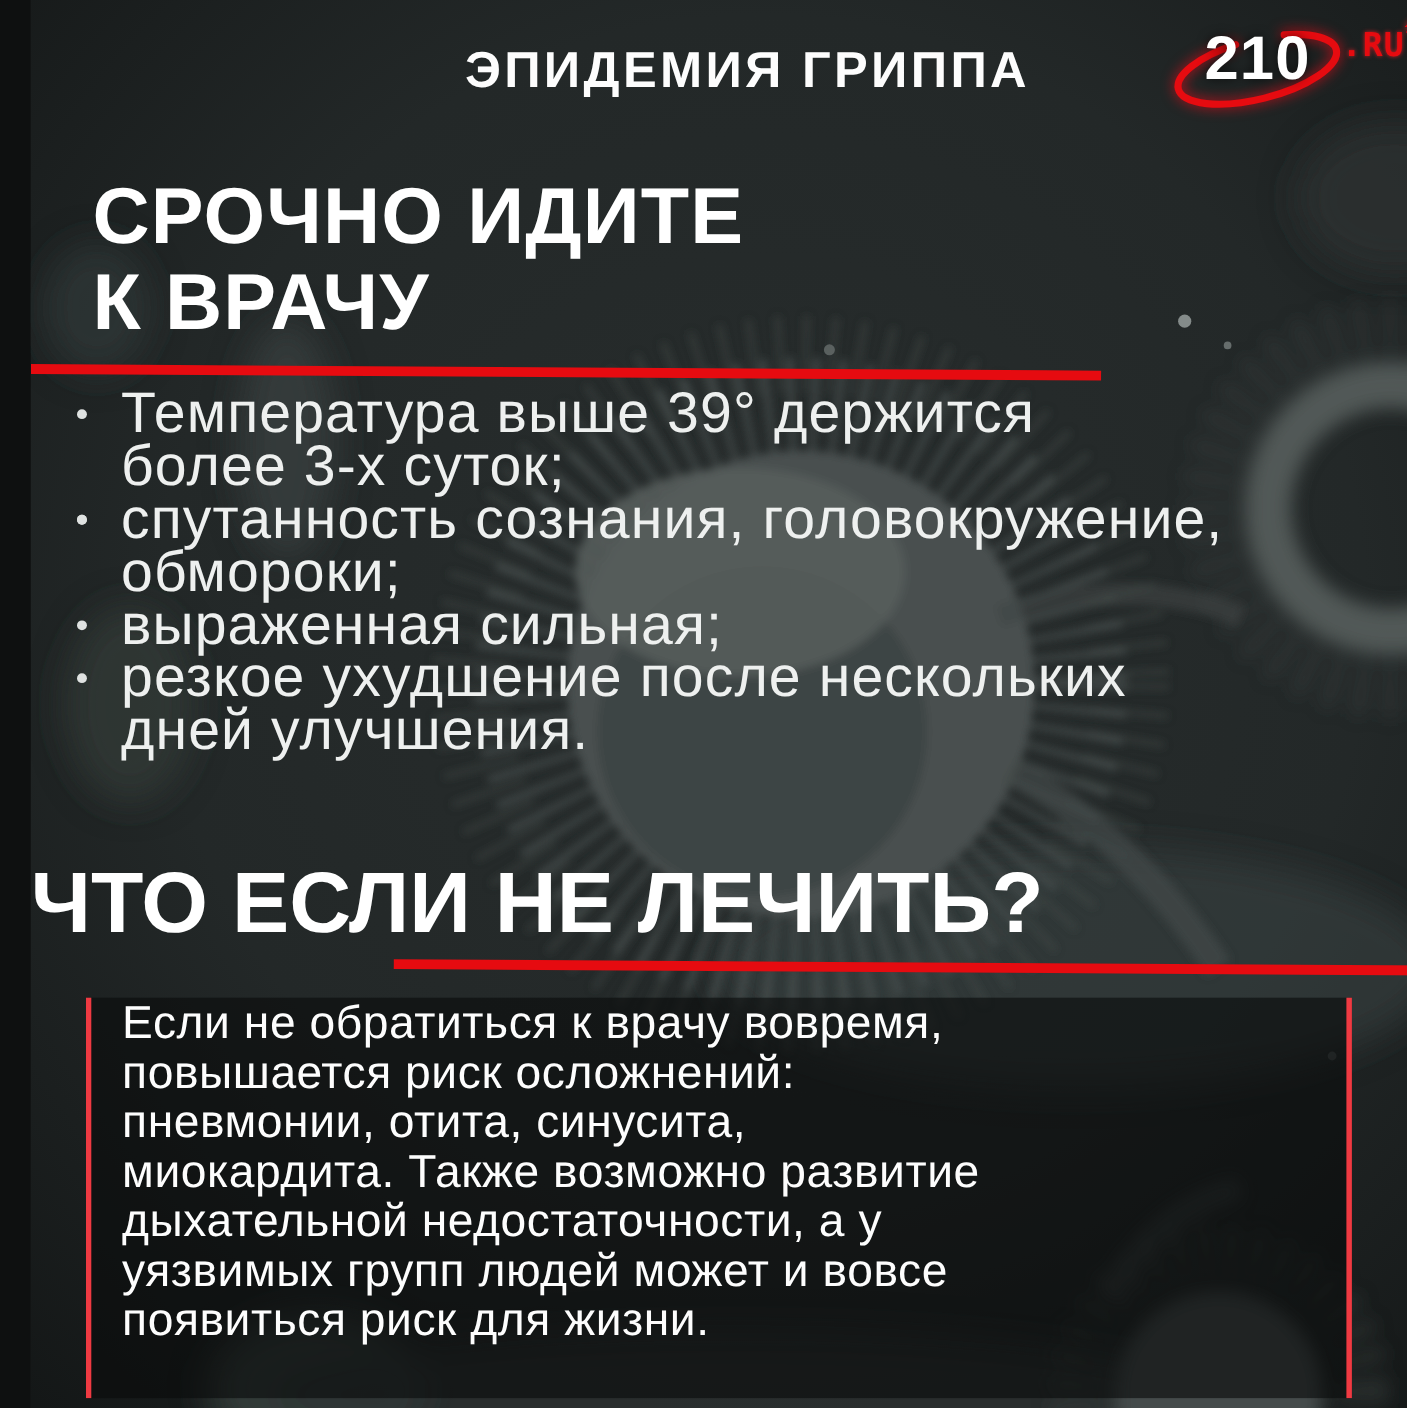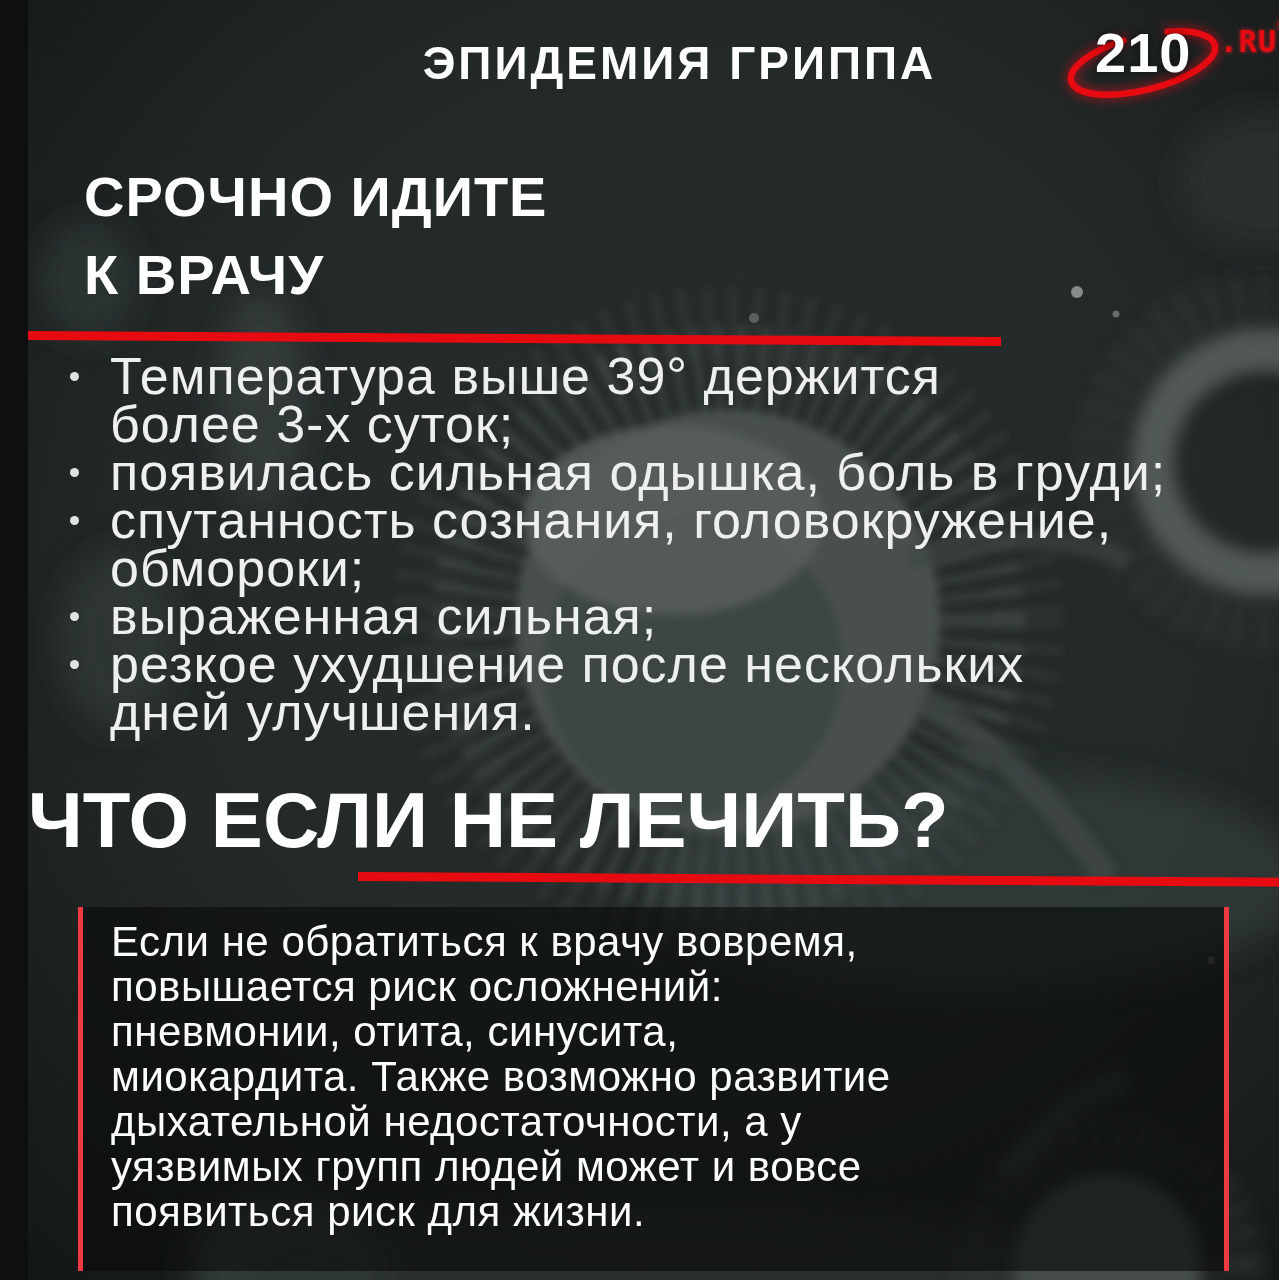--- a/index.html
+++ b/index.html
@@ -30,21 +30,21 @@
   .logo-ru{position:absolute;right:14px;top:12px;font-size:30px;font-weight:bold;
           font-family:"DejaVu Sans Mono",monospace;color:var(--red-line,#e60b10);
           letter-spacing:1px;text-shadow:0 0 4px rgba(255,30,40,.8);text-align:right;}
   .cursor{position:absolute;right:0;top:2px;width:16px;height:18px;
           filter:drop-shadow(0 0 3px rgba(255,30,40,.8));}
   .cursor path{fill:var(--red-line,#e60b10);}
 
   
   .h1{
     position:absolute;top:158px;left:56px;margin:0;
-    font-size:56px;line-height:78px;font-weight:bold;letter-spacing:1px;
+    font-size:72px;line-height:78px;font-weight:bold;letter-spacing:1px;
     color:#fff;text-transform:uppercase;
   }
 
   
   .rule{position:absolute;height:9px;background:var(--red-line,#e60b10);}
   .rule1{top:331px;left:0;width:973px;transform:rotate(.35deg);transform-origin:left center;}
   .rule2{top:872px;left:330px;width:949px;transform:rotate(.35deg);transform-origin:left center;}
 
   
   .symptoms{
@@ -60,21 +60,21 @@
     font-size:78px;line-height:80px;font-weight:bold;color:#fff;text-transform:uppercase;
     white-space:nowrap;
   }
 
   
   .warning{
     position:absolute;top:907px;left:50px;width:1151px;height:364px;box-sizing:border-box;
     background:rgba(9,11,12,.62);
     border-left:5px solid var(--red-border,#ef3a42);
     border-right:5px solid var(--red-border,#ef3a42);
-    padding:12px 26px 0 28px;
+    padding:0 26px 0 28px;
   }
   .warning-text{margin:0;font-size:42px;line-height:45px;letter-spacing:.5px;color:#fdfdfd;}
 </style>
 </head>
 <body>
 
 <div class="canvas">
 
   <svg class="bg" viewBox="0 0 1279 1280" aria-hidden="true">
     <defs>
@@ -150,21 +150,20 @@
   <div class="rule rule1"></div>
 
   <ul class="symptoms">
   <li class="symptom">
     <span class="dot"></span>
     <span class="li-text">Температура выше 39° держится<br>более 3-х суток;</span>
   </li>
 
   <li class="symptom">
     <span class="dot"></span>
-    <span class="li-text">появилась сильная одышка, боль в груди;</span>
   </li>
 
   <li class="symptom">
     <span class="dot"></span>
     <span class="li-text">спутанность сознания, головокружение,<br>обмороки;</span>
   </li>
 
   <li class="symptom">
     <span class="dot"></span>
     <span class="li-text">выраженная сильная;</span>

